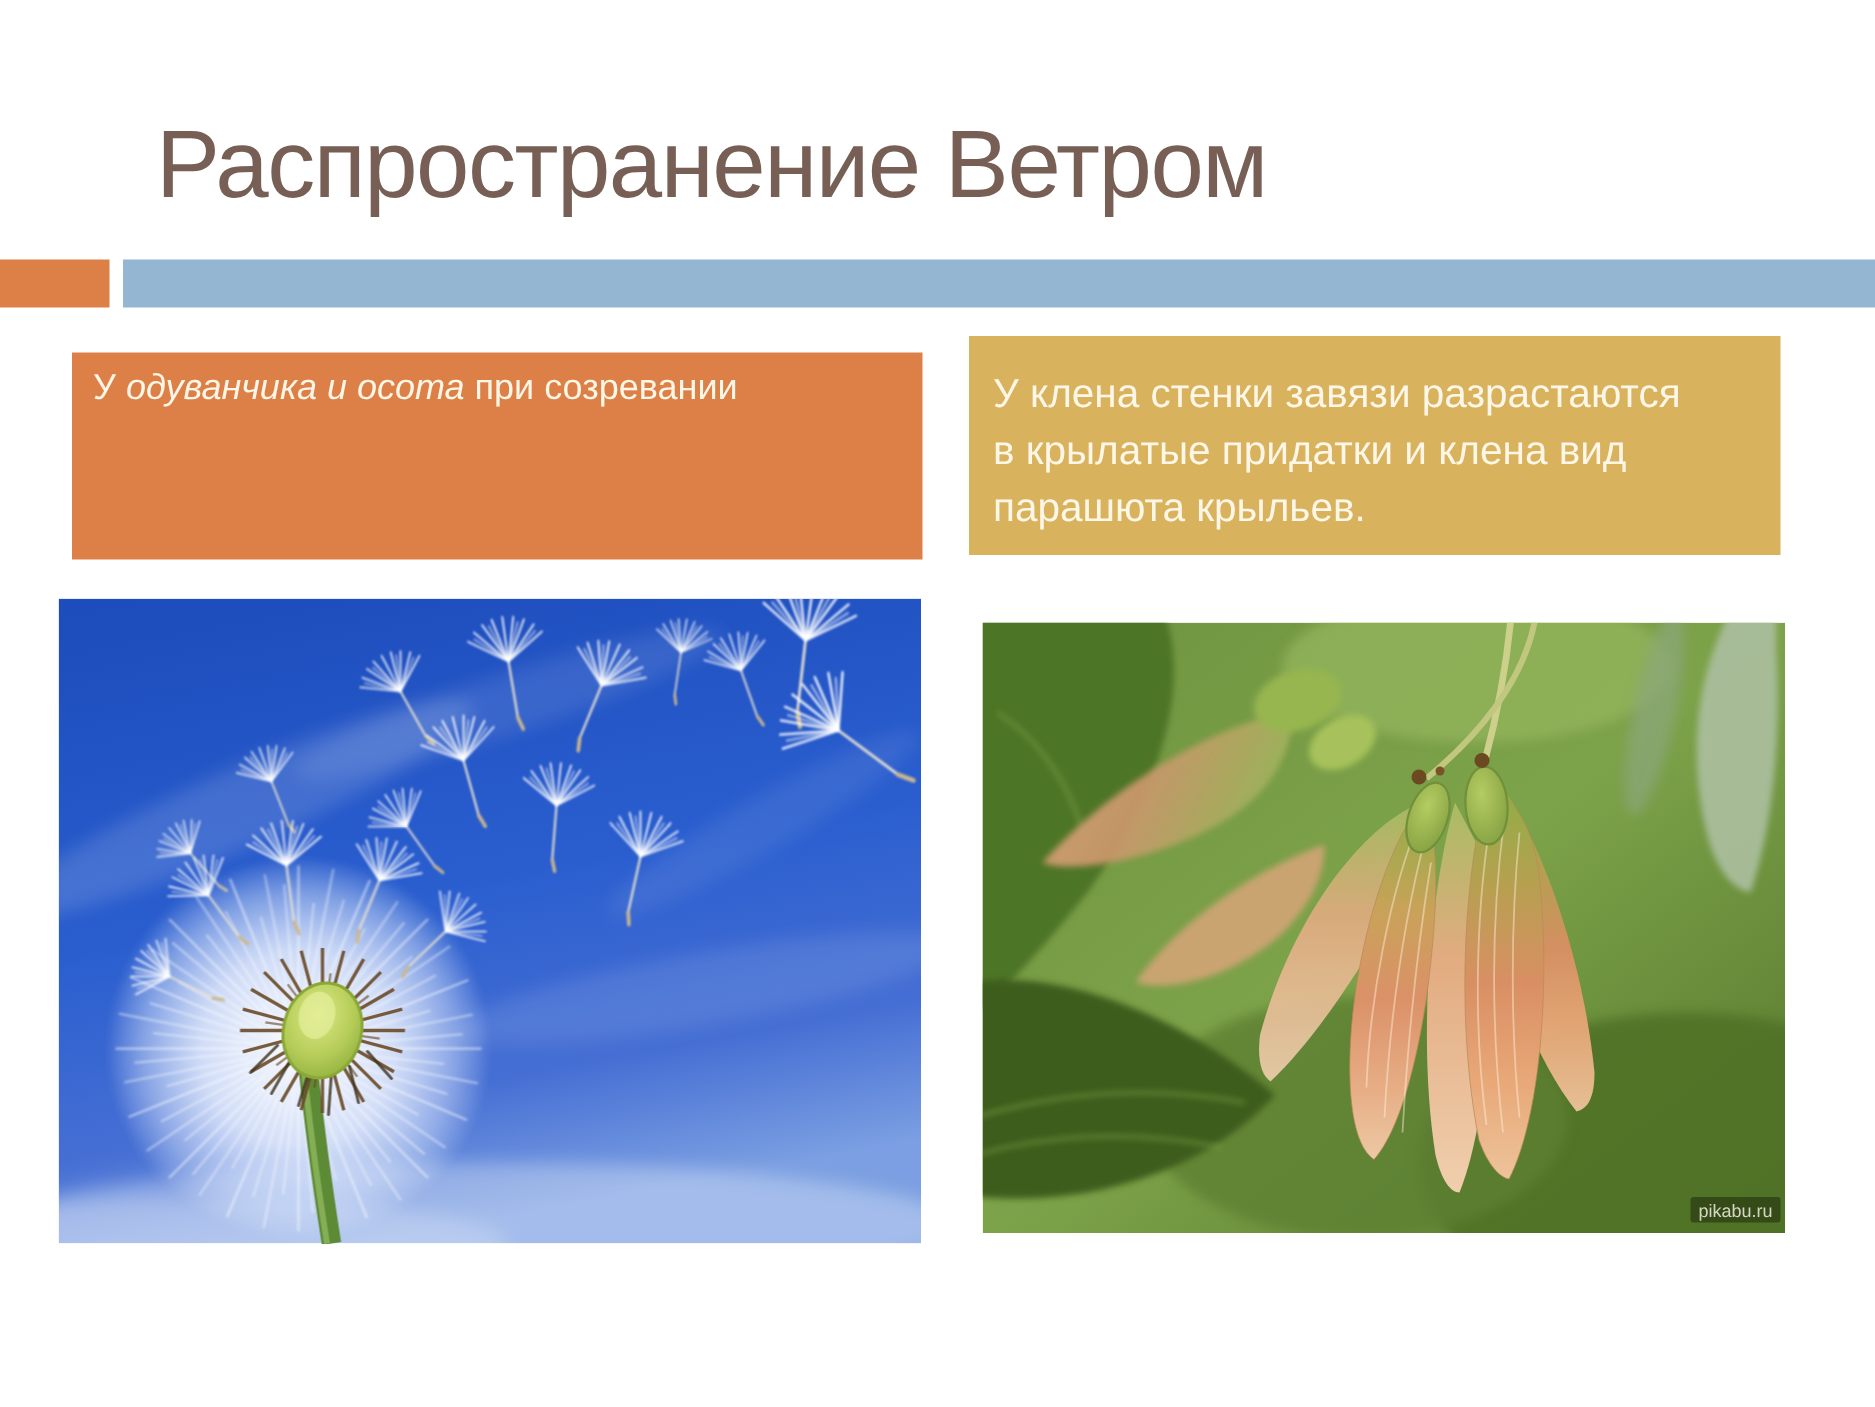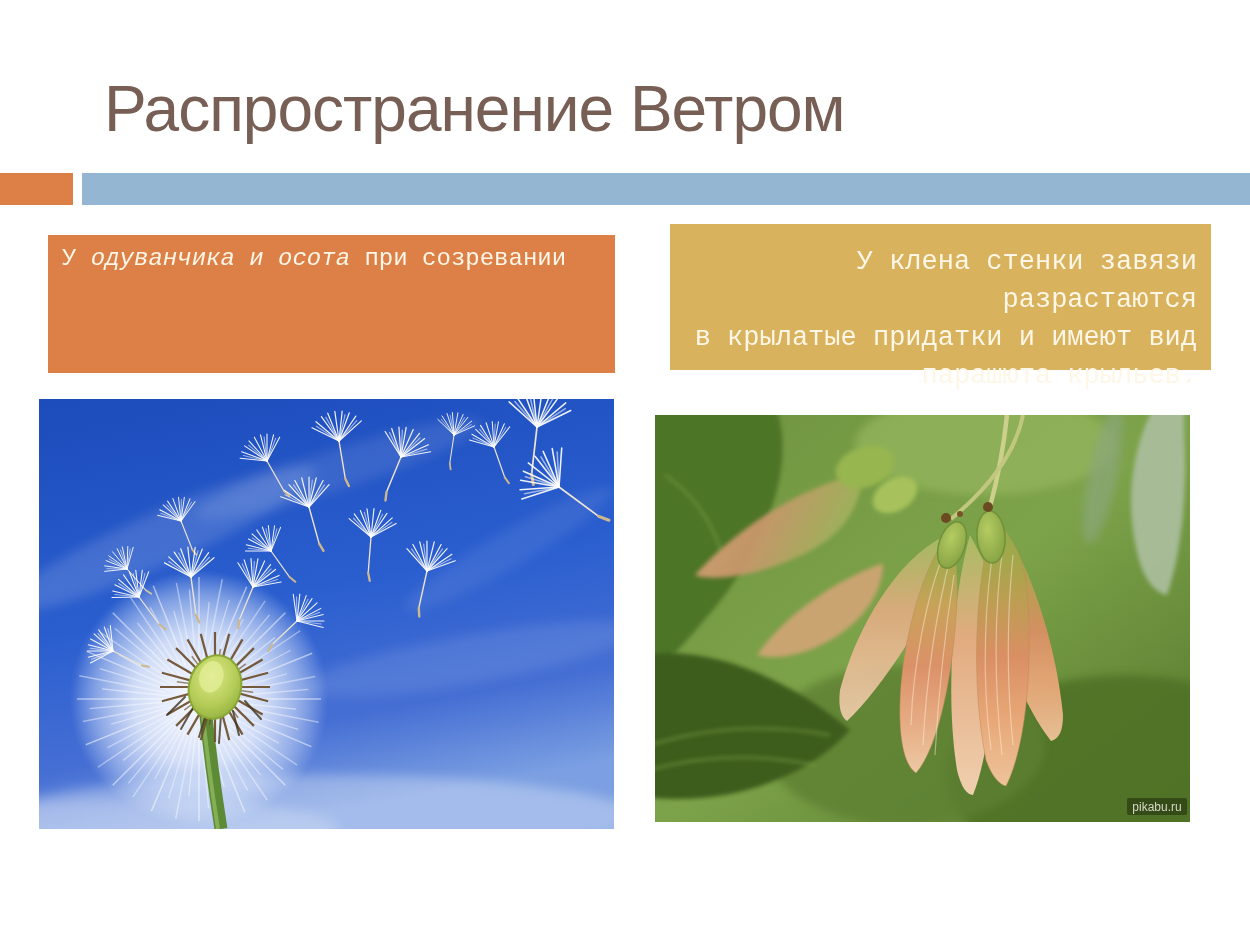--- a/index.html
+++ b/index.html
@@ -19,31 +19,31 @@
     background:var(--c-accent-orange,#DD8047);
   }
   .bar-blue{
     position:absolute;left:82px;top:173px;width:1168px;height:32px;
     background:var(--c-accent-blue,#94B6D2);
   }
   .textbox{
     position:absolute;box-sizing:border-box;
     color:var(--c-box-text,#FEF6E7);
   }
-  .textbox p{margin:0;font-family:Liberation Mono, monospace;}
+  .textbox p{margin:0;}
   .box-left{
     left:48px;top:235px;width:567px;height:138px;
     background:var(--c-accent-orange,#DD8047);
     font-size:24px;line-height:28px;padding:10px 14px;
   }
   .box-left em{font-style:italic;}
   .box-right{
-    left:670px;top:224px;width:541px;height:146px;
+    left:646px;top:224px;width:541px;height:146px;
     background:var(--c-accent-gold,#D8B25C);
-    font-size:27px;line-height:38px;padding:19px 14px 0 16px;text-align:right;
+    font-size:27px;line-height:38px;padding:19px 14px 0 16px;
   }
   .photo{position:absolute;overflow:hidden;}
   .photo svg{display:block;}
   .photo-left{left:39px;top:399px;width:575px;height:430px;}
   .photo-right{left:655px;top:415px;width:543px;height:407px;}
 </style>
 </head>
 <body>
 
 <h1 class="slide-title">Распространение Ветром</h1>
@@ -53,21 +53,21 @@
 
 <div class="textbox box-left">
   <p><span>У </span><em>одуванчика и осота</em><span> при созревании</span><br>
   <br>
   <br>
   </p>
 </div>
 
 <div class="textbox box-right">
   <p><span>У клена стенки завязи разрастаются</span><br>
-  <span>в крылатые придатки и имеют вид</span><br>
+  <span>в крылатые придатки и клена вид</span><br>
   <span>парашюта крыльев.</span></p>
 </div>
 
 <div class="photo photo-left">
 <svg width="575" height="430" viewBox="0 0 575 430" xmlns="http://www.w3.org/2000/svg">
   <defs>
     <linearGradient id="Lsky" x1="0.1" y1="0" x2="0.35" y2="1">
       <stop offset="0" stop-color="#1d4cbc"></stop>
       <stop offset="0.5" stop-color="#2a5ecf"></stop>
       <stop offset="0.8" stop-color="#466fd4"></stop>

